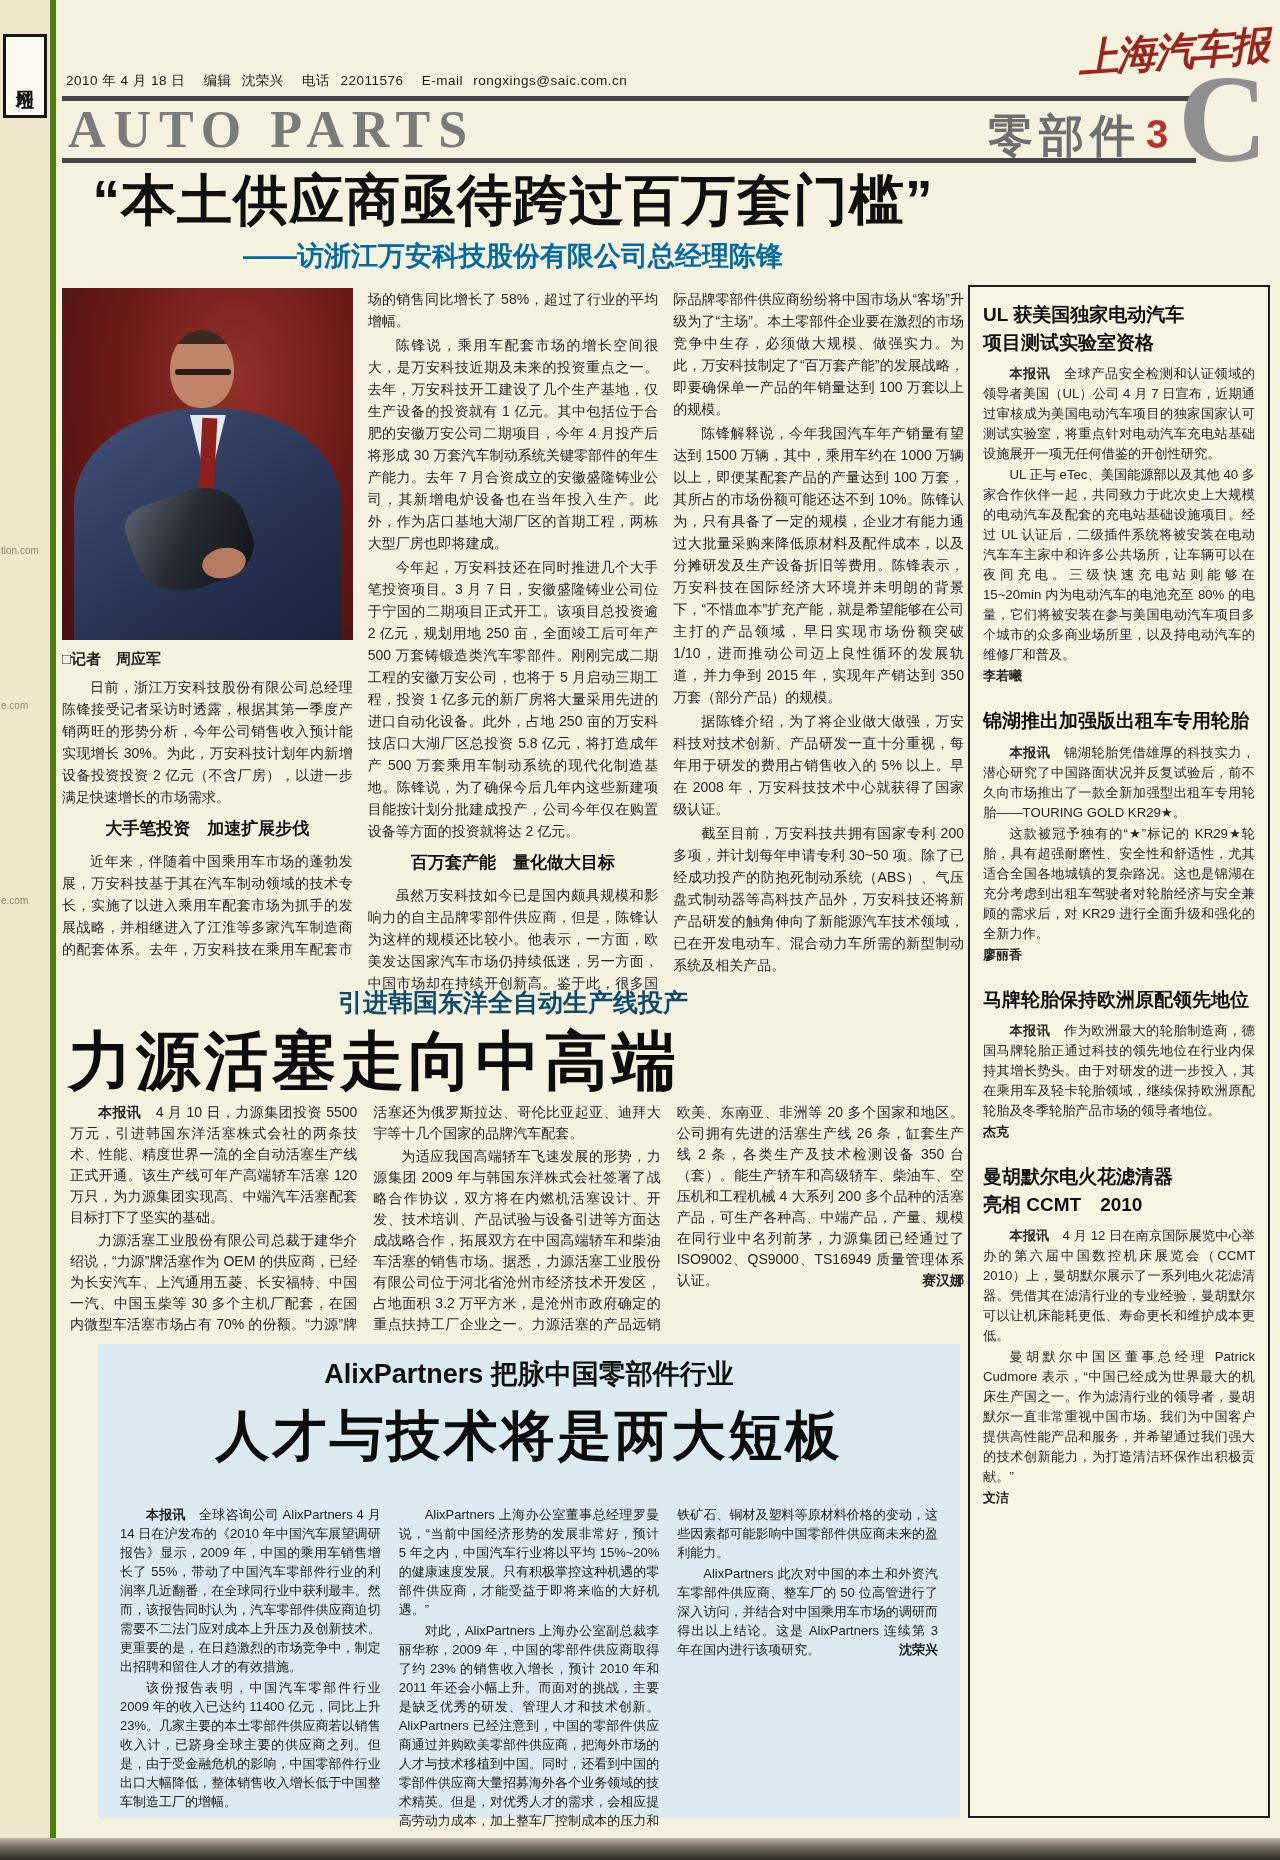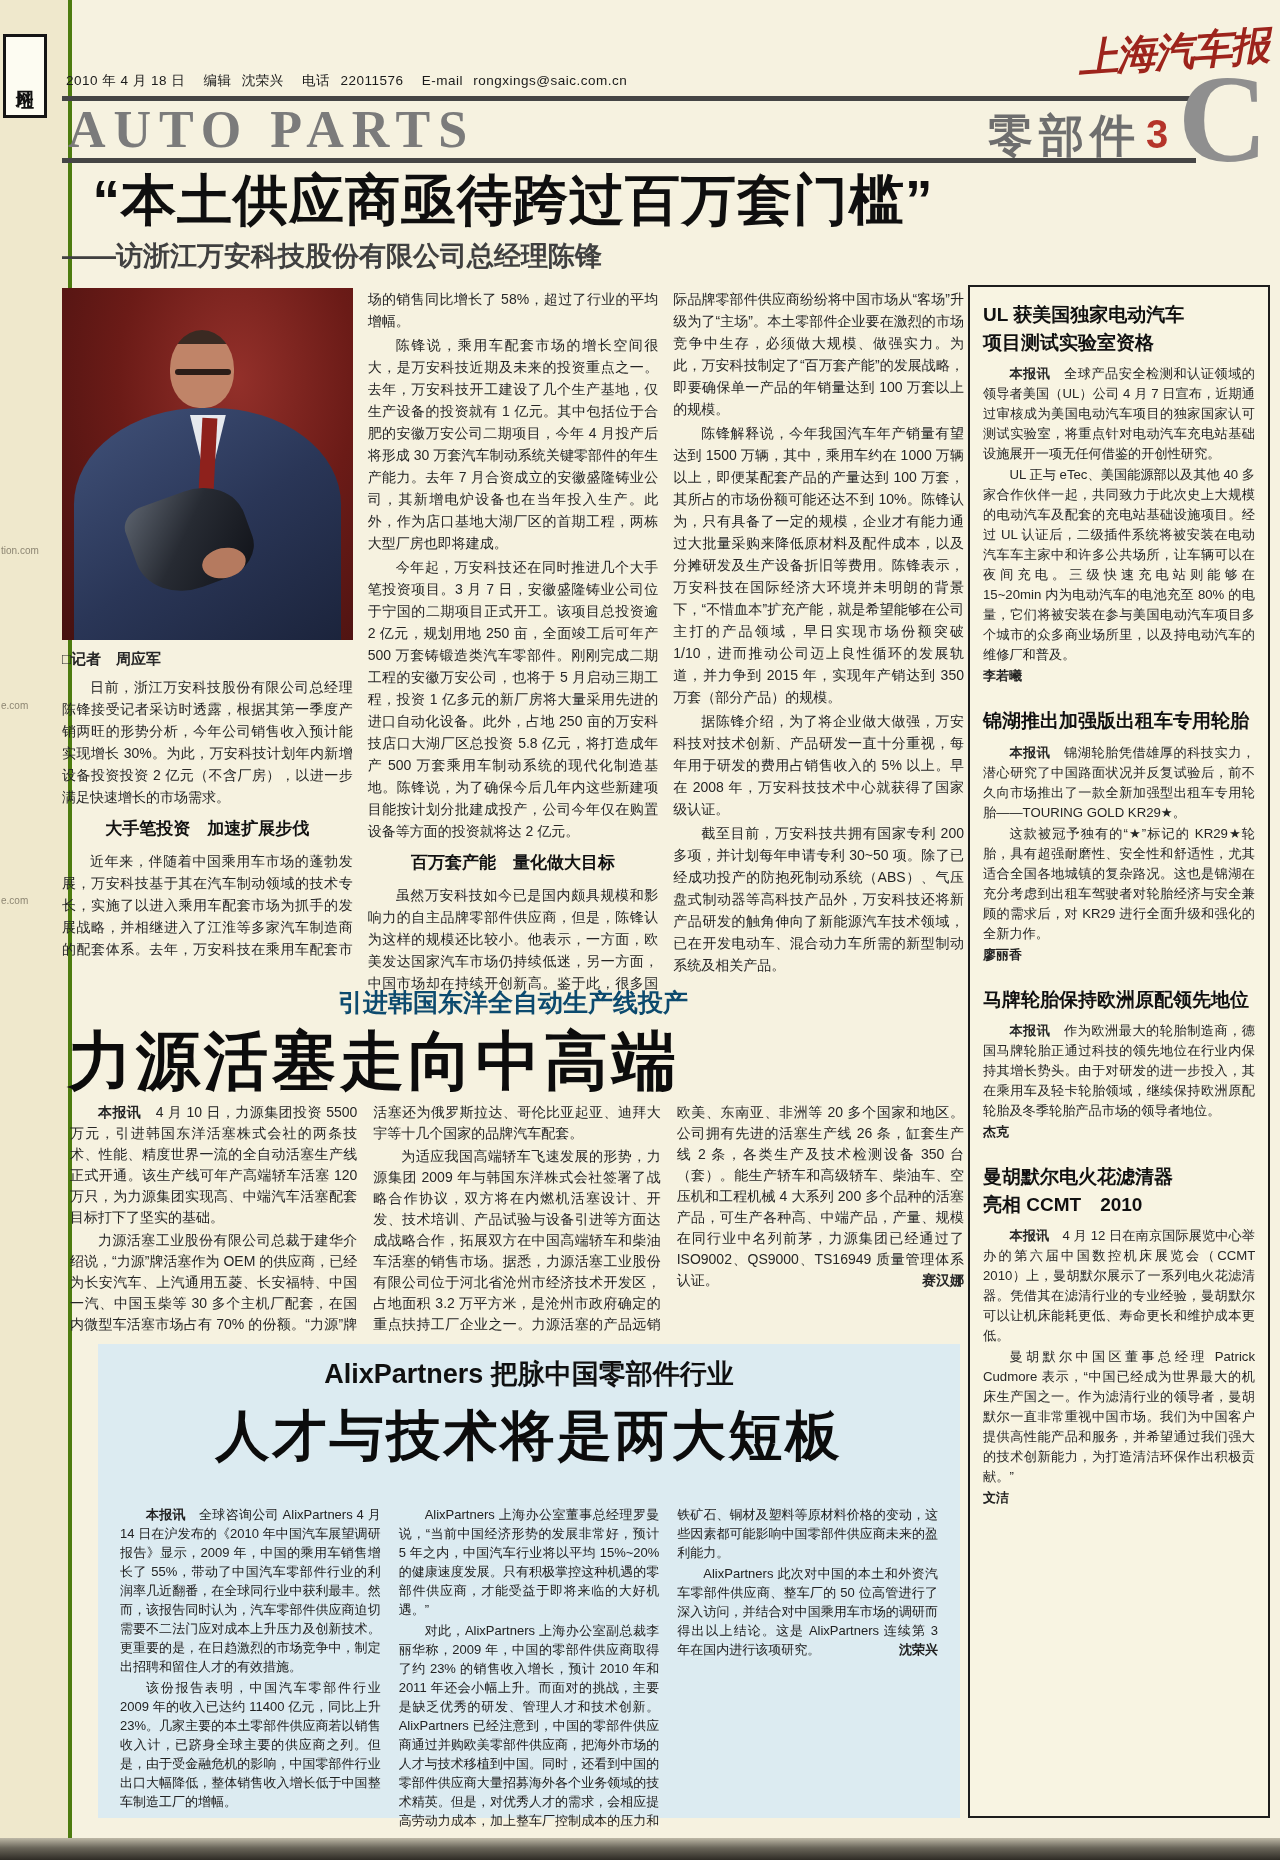--- a/index.html
+++ b/index.html
@@ -3,22 +3,22 @@
 <meta charset="utf-8">
 <style>
   * { margin:0; padding:0; box-sizing:border-box; }
   html,body { background:#d8d4c4; }
   .page {
     position:relative; width:1280px; height:1860px; margin:0 auto;
     background:#f6f2e0; overflow:hidden; color:#222;
     font-family:"Liberation Sans","DejaVu Sans",sans-serif;
   }
   
-  .left-strip { position:absolute; left:0; top:0; width:72px; height:1860px;
-    background:#efe8cc; border-right:4px solid #4d7c0f; }
+  .left-strip { position:absolute; left:0; top:0; width:56px; height:1860px;
+    background:#efe8cc; border-right:6px solid #4d7c0f; }
   .url-box { position:absolute; left:3px; top:34px; width:44px; height:84px;
     background:#fdfcf2; border:3px solid #151515; display:flex; align-items:center;
     justify-content:center; writing-mode:vertical-rl; font-size:18px; font-weight:bold; color:#111; }
   .left-frag { position:absolute; left:1px; font-size:10px; color:#8d8673; white-space:nowrap; }
   
   .topbar { position:absolute; left:66px; top:72px; font-size:13.5px; color:#1a1a1a;
     letter-spacing:0.5px; white-space:nowrap; }
   .topbar span { margin-right:14px; }
   .masthead-logo { position:absolute; left:1078px; top:24px; width:200px;
     font-family:"Liberation Serif","DejaVu Serif",serif; font-style:italic; font-weight:bold;
@@ -28,22 +28,22 @@
   .section-en { position:absolute; left:68px; top:100px; font-family:"Liberation Serif","DejaVu Serif",serif;
     font-size:52px; font-weight:bold; color:#7b7b7b; letter-spacing:8px; }
   .section-cn { position:absolute; left:988px; top:106px; font-size:45px; font-weight:bold;
     color:#6e6e6e; letter-spacing:6px; }
   .page-num { position:absolute; left:1146px; top:112px; font-size:40px; font-weight:bold; color:#b5342a; }
   .edition-letter { position:absolute; left:1178px; top:58px; font-family:"Liberation Serif","DejaVu Serif",serif;
     font-size:124px; line-height:1; font-weight:bold; color:#8f8f8f; }
   
   .lead-headline { position:absolute; left:62px; top:164px; width:902px; text-align:center;
     font-size:55px; font-weight:900; color:#0f0f0f; letter-spacing:1px; white-space:nowrap; }
-  .lead-subhead { position:absolute; left:62px; top:238px; width:902px; 
-    font-size:27px; font-weight:bold; color:#404040; }
+  .lead-subhead { position:absolute; left:62px; top:238px; width:902px; text-align:center;
+    font-size:27px; font-weight:bold; color:#0369a1; }
   .lead-body { position:absolute; left:62px; top:288px; width:902px; height:706px;
     column-count:3; column-gap:15px; column-fill:auto; overflow:hidden;
     font-size:14px; line-height:22px; text-align:justify; color:#262626; }
   .lead-body p.para { text-indent:2em; margin-bottom:2px; }
   .crosshead { text-align:center; font-size:17px; font-weight:bold; margin:10px 0; color:#111; }
   .byline { font-weight:bold; font-size:15px; margin:8px 0 6px; text-indent:0; }
   
   .photo { position:relative; width:100%; height:352px; overflow:hidden; margin-bottom:6px;
     background:radial-gradient(ellipse at 60% 26%, #93302a 0%, #6b1b17 48%, #451110 100%);
     break-inside:avoid; }

